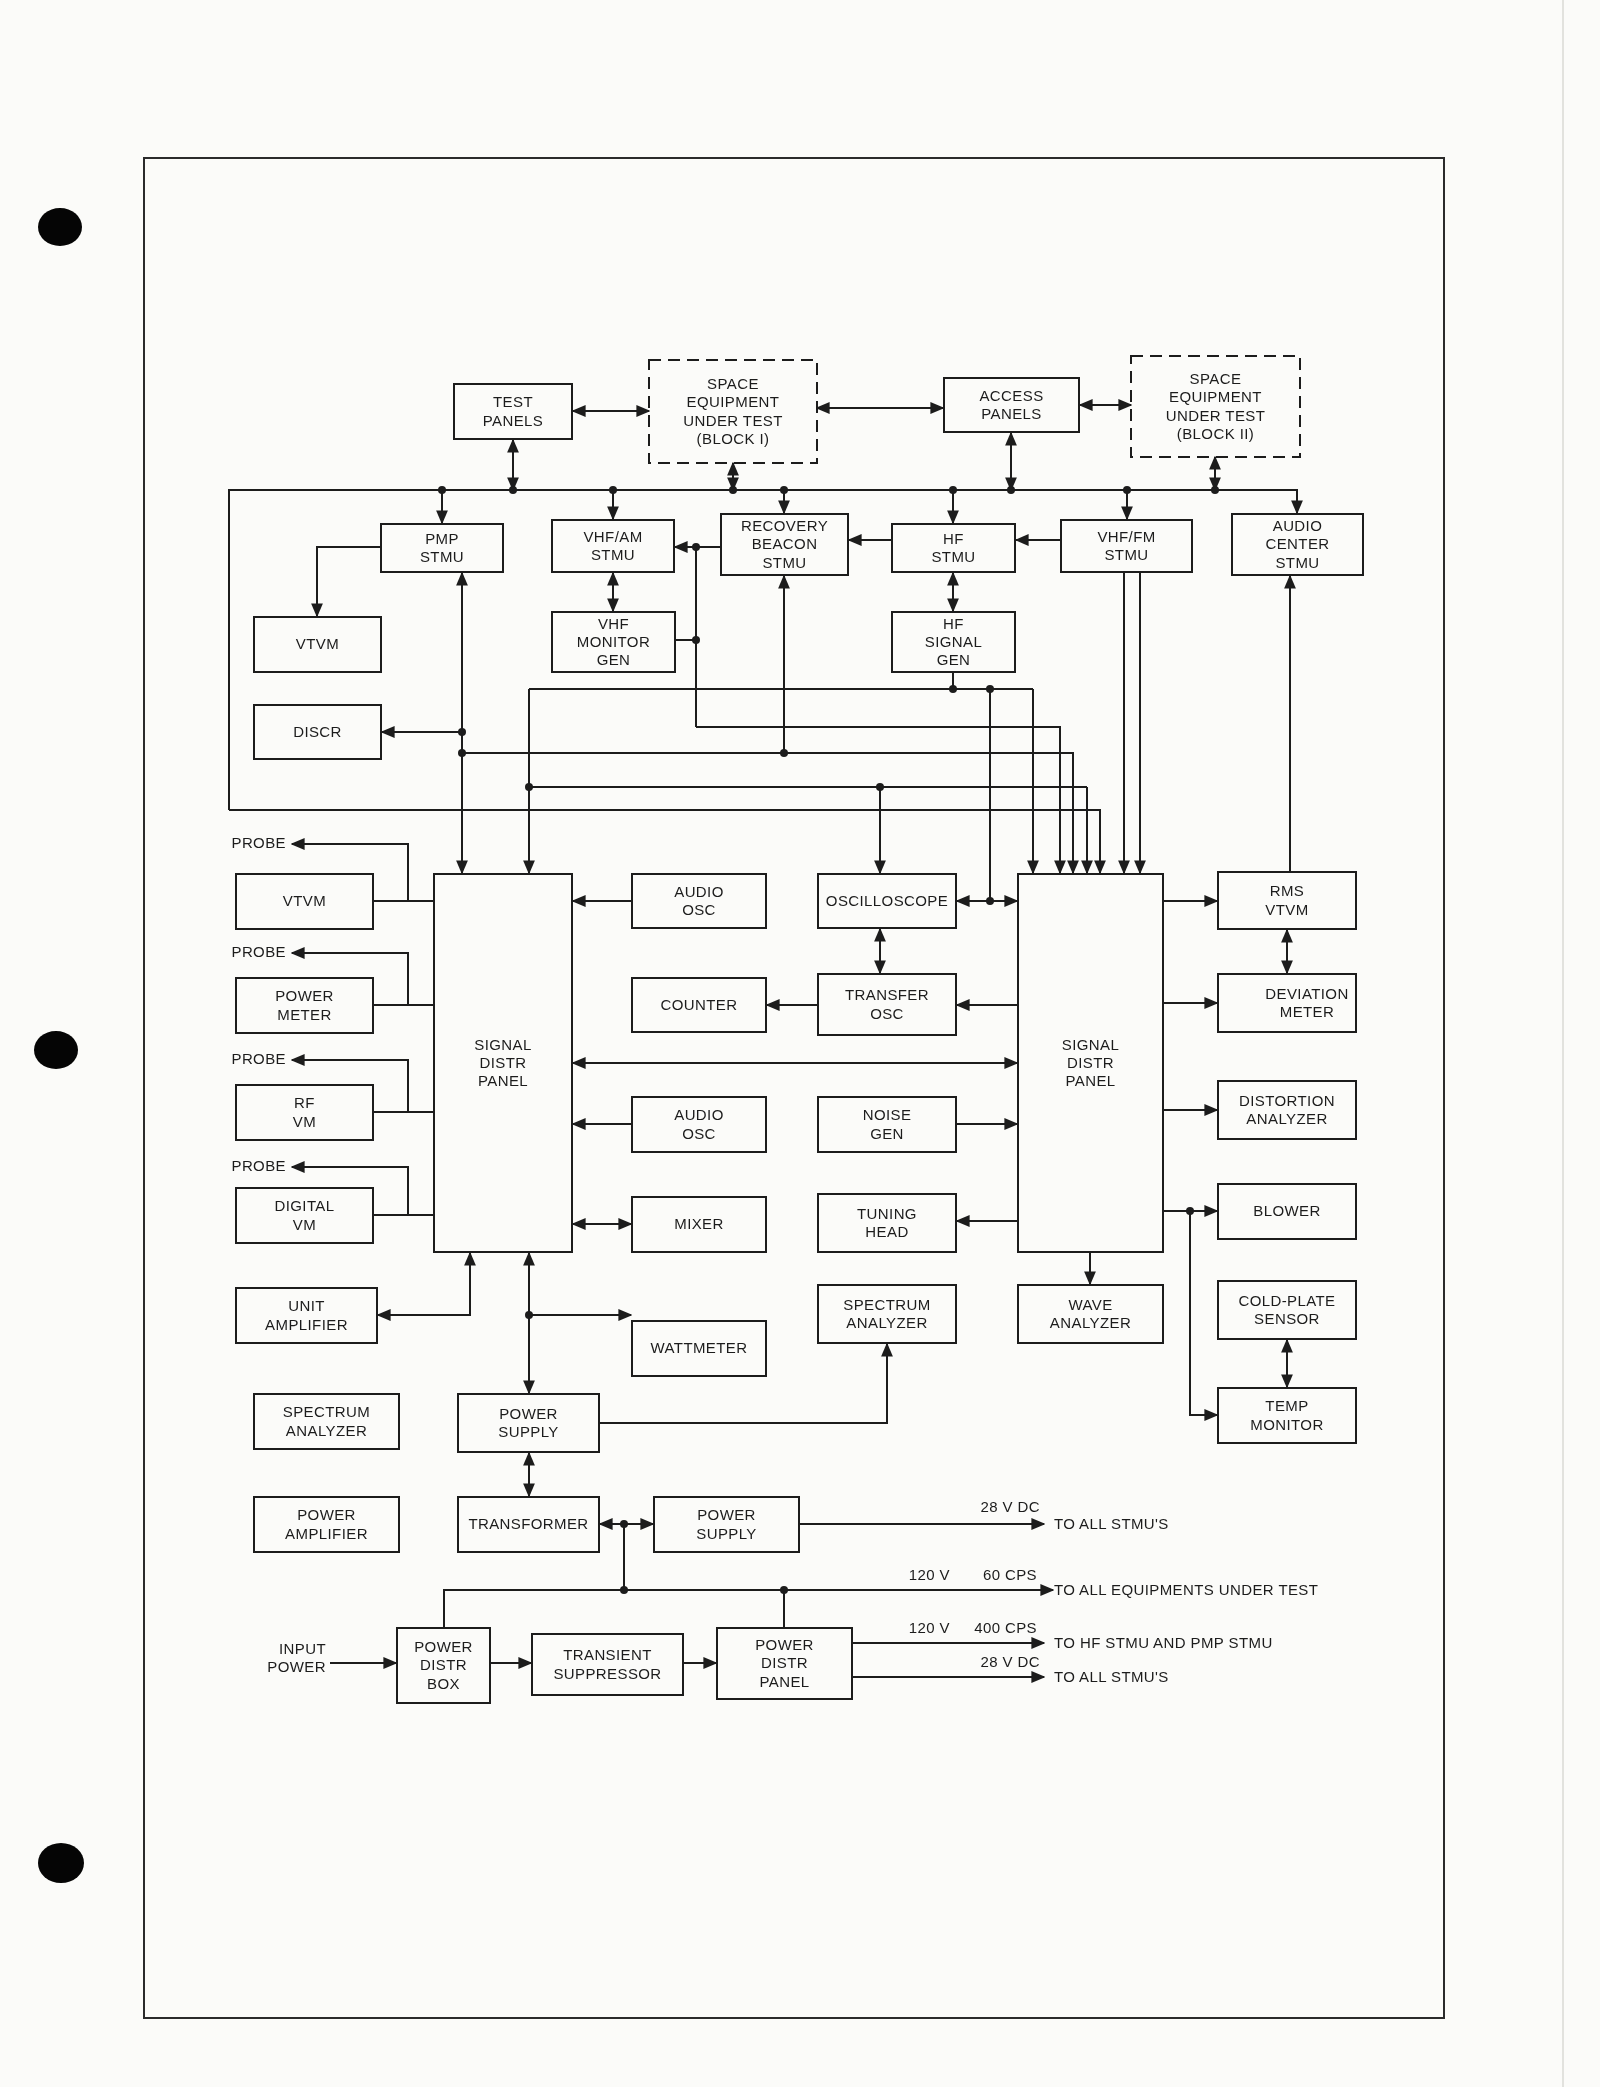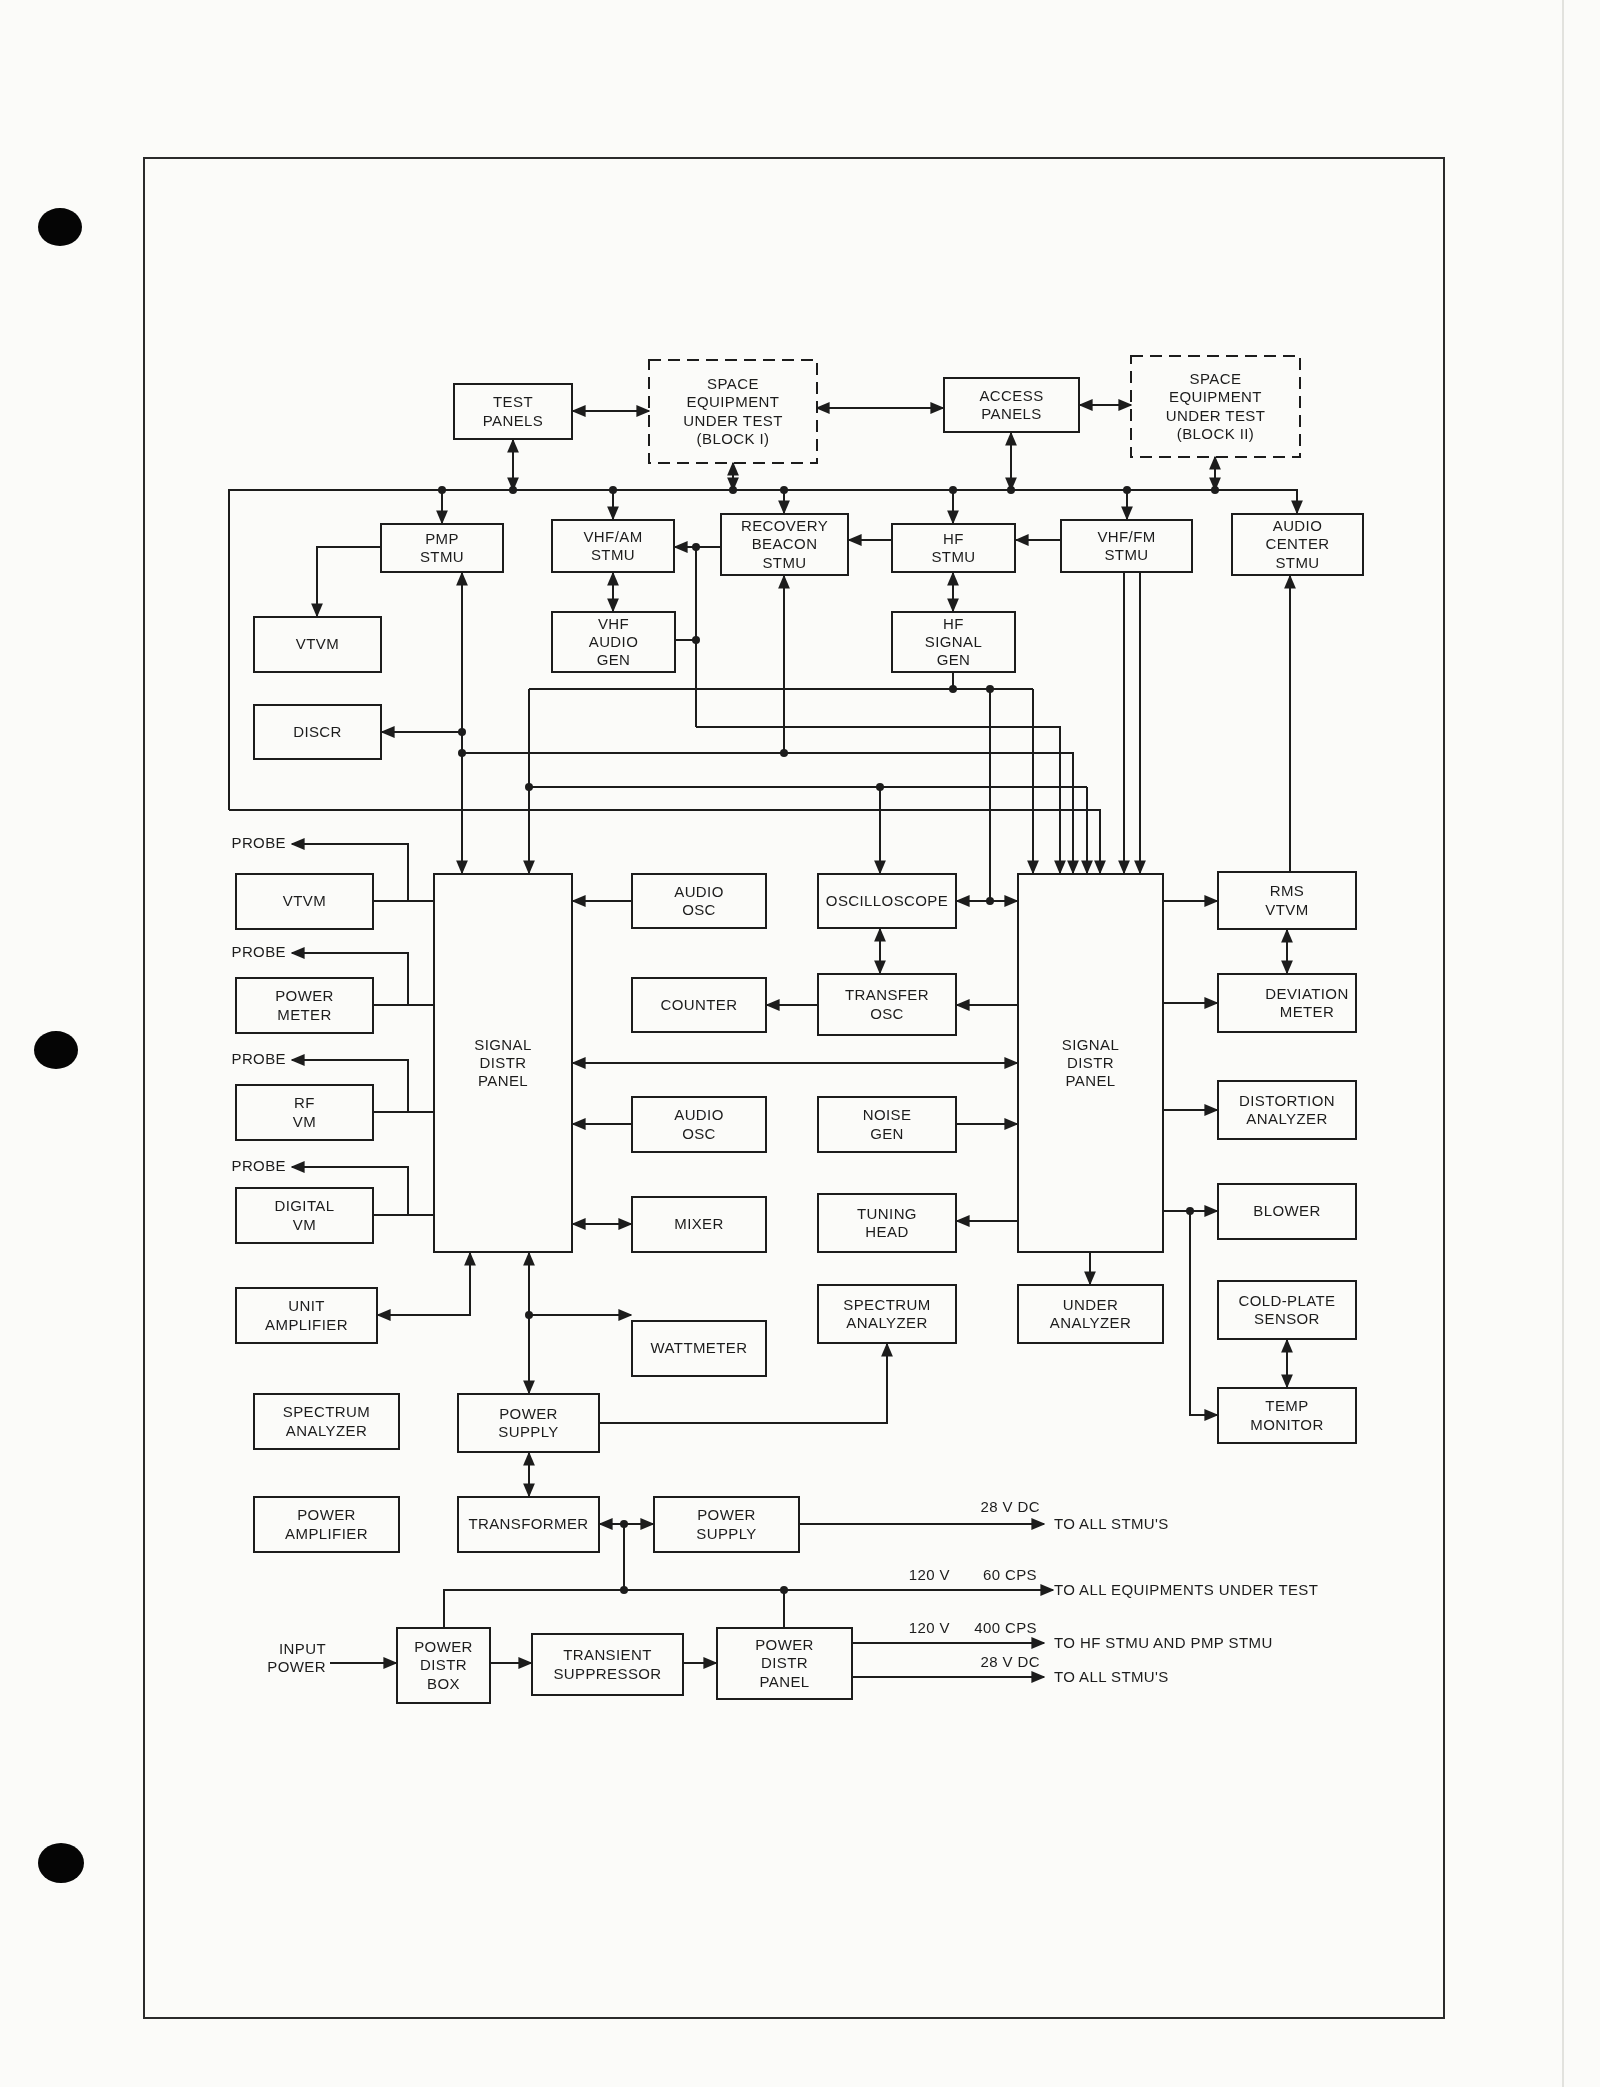--- a/index.html
+++ b/index.html
@@ -184,21 +184,21 @@
   <div class="node" style="left:891px;top:523px;width:125px;height:50px;">HF
 STMU</div>
   <div class="node" style="left:1060px;top:519px;width:133px;height:54px;">VHF/FM
 STMU</div>
   <div class="node" style="left:1231px;top:513px;width:133px;height:63px;">AUDIO
 CENTER
 STMU</div>
 
   <div class="node" style="left:253px;top:616px;width:129px;height:57px;">VTVM</div>
   <div class="node" style="left:551px;top:611px;width:125px;height:62px;">VHF
-AUDIO
+MONITOR
 GEN</div>
   <div class="node" style="left:891px;top:611px;width:125px;height:62px;">HF
 SIGNAL
 GEN</div>
   <div class="node" style="left:253px;top:704px;width:129px;height:56px;">DISCR</div>
 
   <div class="node" style="left:235px;top:873px;width:139px;height:57px;">VTVM</div>
   <div class="node" style="left:235px;top:977px;width:139px;height:57px;">POWER
 METER</div>
   <div class="node" style="left:235px;top:1084px;width:139px;height:57px;">RF
@@ -233,21 +233,21 @@
 VTVM</div>
   <div class="node" style="left:1217px;top:973px;width:140px;height:60px;padding-left:40px;">DEVIATION
 METER</div>
   <div class="node" style="left:1217px;top:1080px;width:140px;height:60px;">DISTORTION
 ANALYZER</div>
   <div class="node" style="left:1217px;top:1183px;width:140px;height:57px;">BLOWER</div>
   <div class="node" style="left:1217px;top:1280px;width:140px;height:60px;">COLD-PLATE
 SENSOR</div>
   <div class="node" style="left:1217px;top:1387px;width:140px;height:57px;">TEMP
 MONITOR</div>
-  <div class="node" style="left:1017px;top:1284px;width:147px;height:60px;">UNDER
+  <div class="node" style="left:1017px;top:1284px;width:147px;height:60px;">WAVE
 ANALYZER</div>
 
   <div class="node" style="left:235px;top:1287px;width:143px;height:57px;">UNIT
 AMPLIFIER</div>
   <div class="node" style="left:253px;top:1393px;width:147px;height:57px;">SPECTRUM
 ANALYZER</div>
   <div class="node" style="left:457px;top:1393px;width:143px;height:60px;">POWER
 SUPPLY</div>
   <div class="node" style="left:253px;top:1496px;width:147px;height:57px;">POWER
 AMPLIFIER</div>

